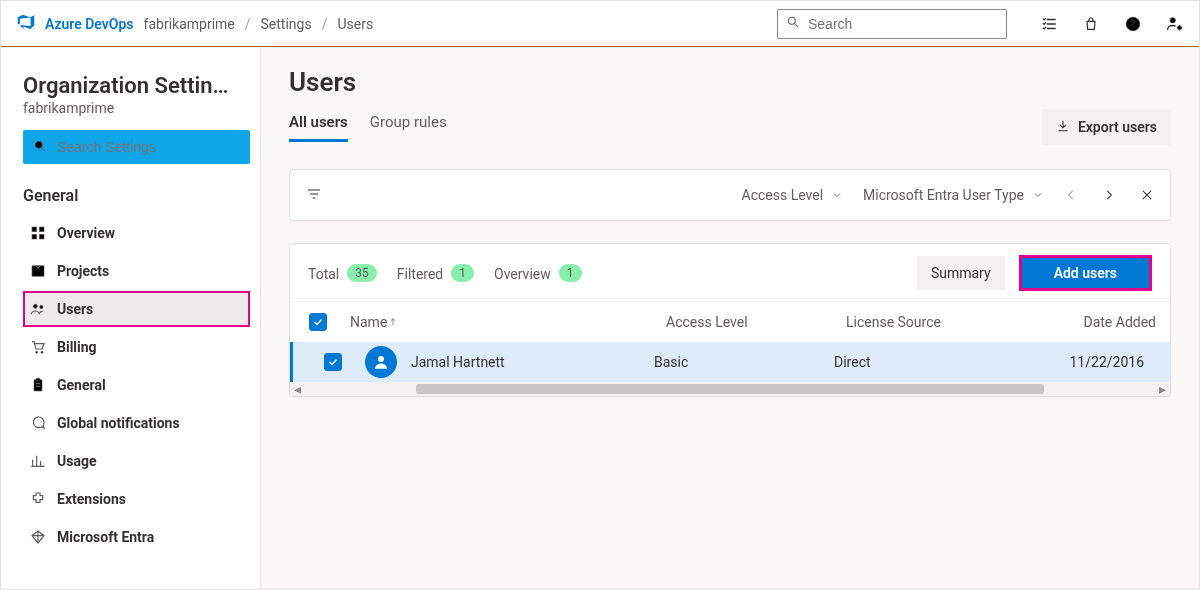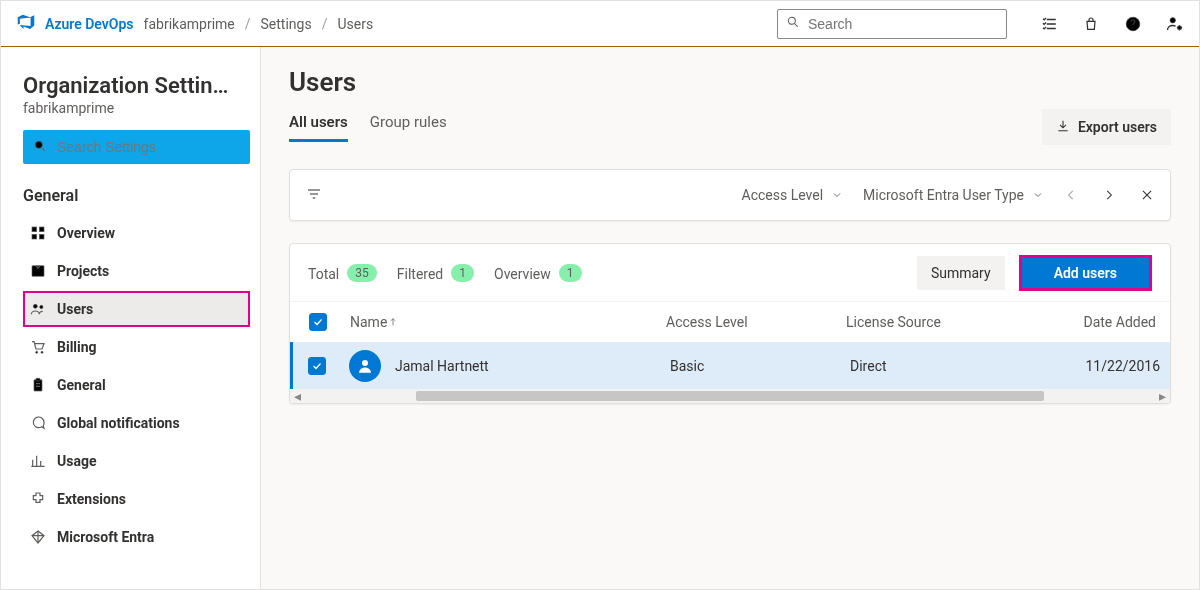--- a/index.html
+++ b/index.html
@@ -159,24 +159,24 @@
     background: #0078d4; display:flex; align-items:center; justify-content:center;
     margin: 0 auto;
     cursor: pointer;
   }
   .checkbox svg { width: 12px; height:12px; stroke:#fff; stroke-width:2.5; fill:none; }
 
   .table-row {
     display: grid;
     grid-template-columns: 48px 1fr 180px 180px 140px;
     align-items: center;
-    height: 47px;
+    height: 40px;
     background: #deecf9;
     border-left: 3px solid #0078d4;
-    padding: 0 0;
+    padding: 0 16px;
   }
   .user-cell { display:flex; align-items:center; gap: 14px; padding-left:8px; }
   .avatar {
     width: 32px; height: 32px; border-radius: 50%; background: #0078d4;
     display:flex; align-items:center; justify-content:center; color:#fff;
   }
   .table-row .td { color:#323130; }
   .table-row .td.date { text-align: right; padding-right: 10px; }
 
   .hscroll {

